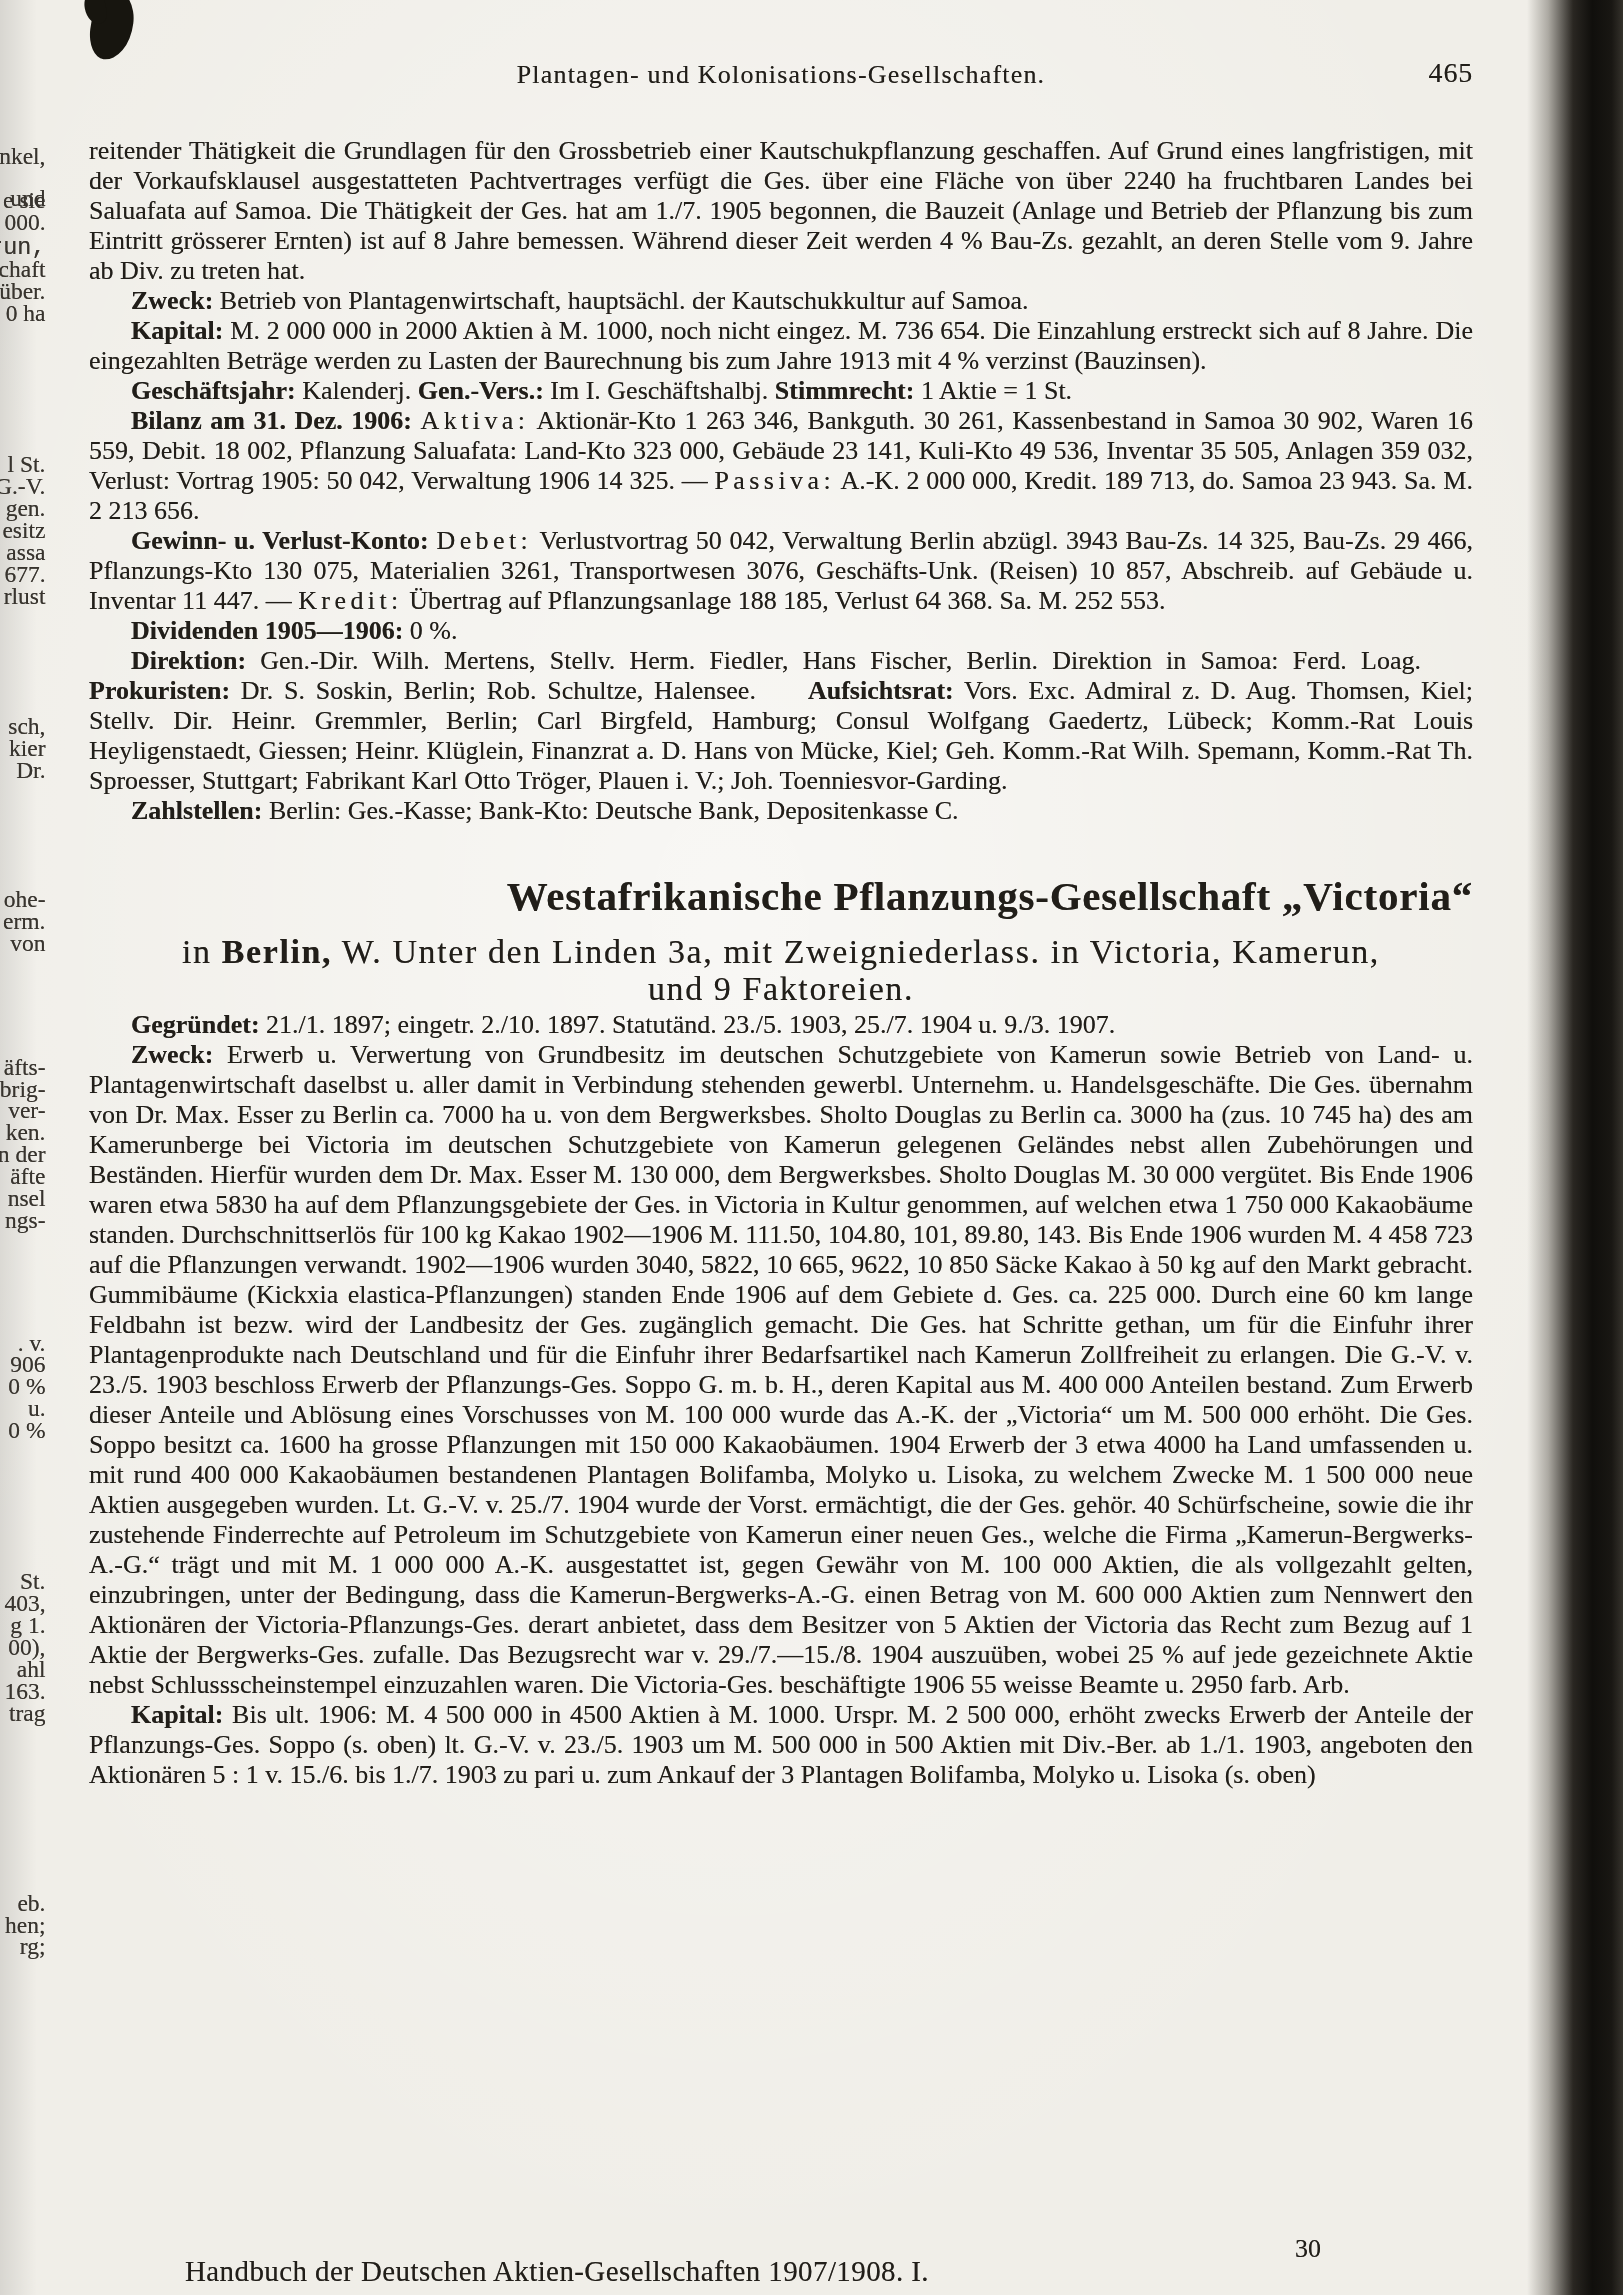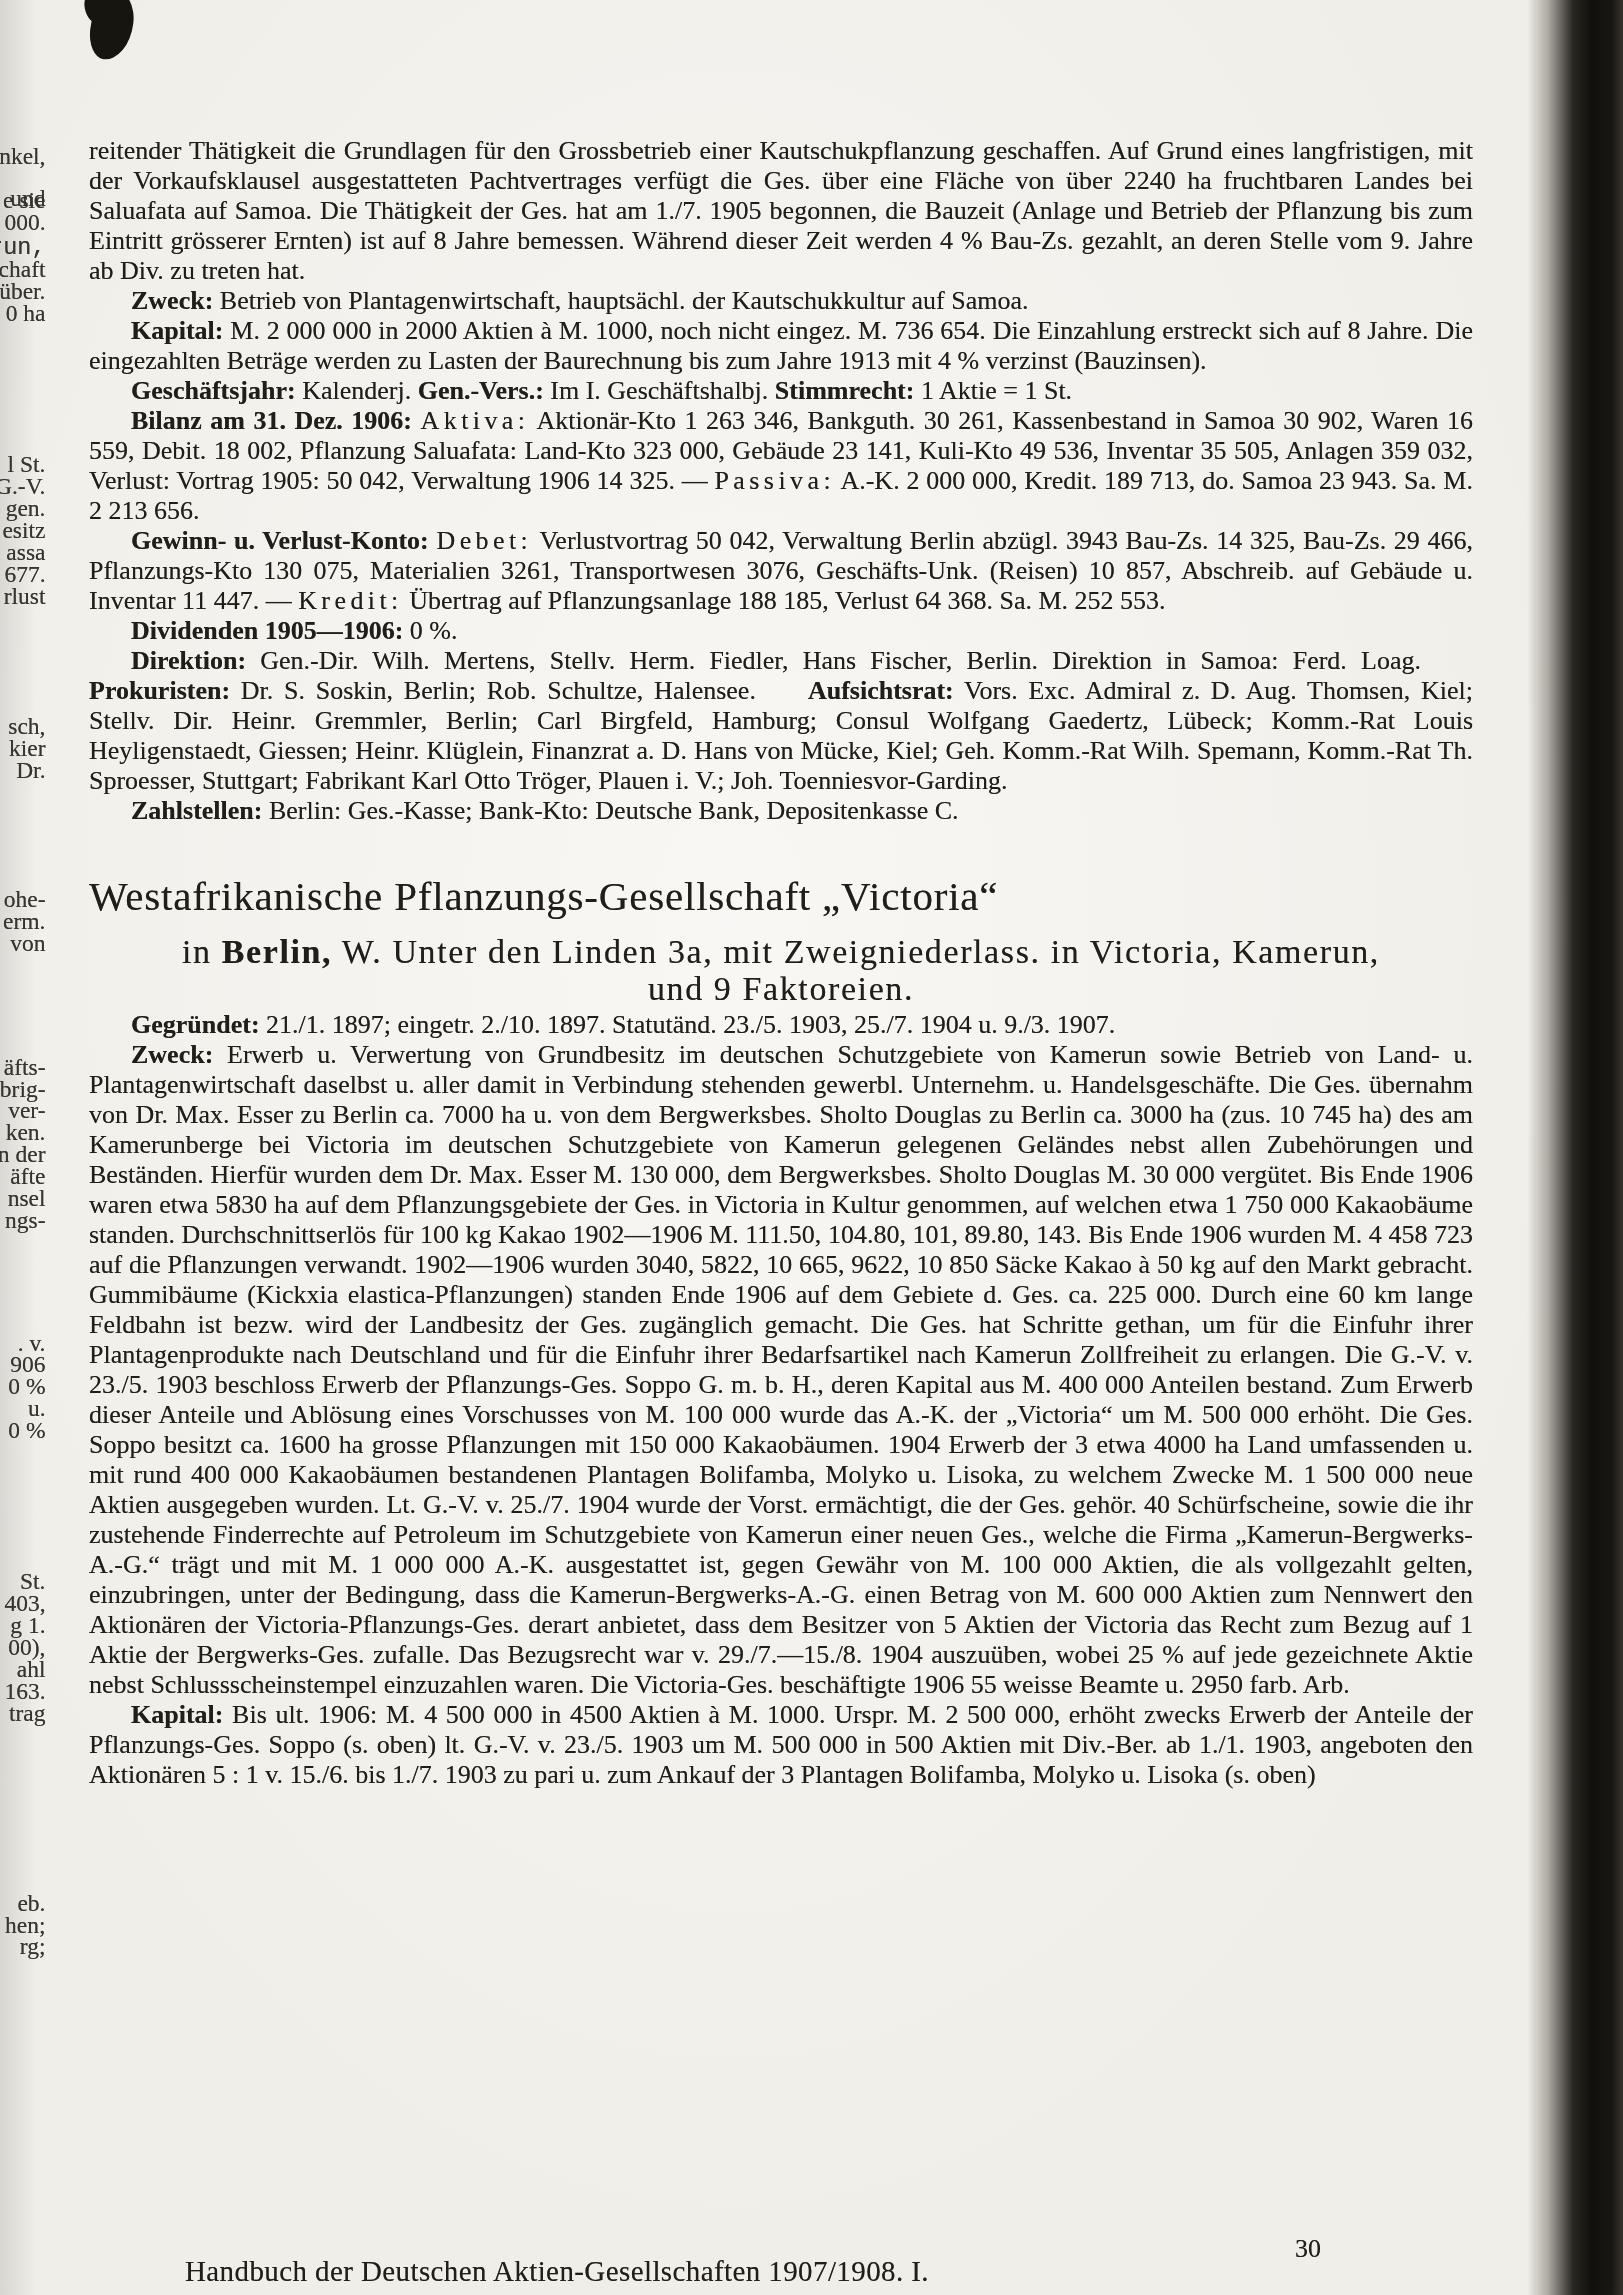--- a/index.html
+++ b/index.html
@@ -45,23 +45,23 @@
     text-align: justify;
     text-indent: 42px;
     hyphens: auto;
   }
   .para.noindent { text-indent: 0; }
   .seg-p  { }
   .seg-b  { font-weight: 700; }
   .seg-sp { letter-spacing: 0.17em; }
   .company-title {
     margin: 47px 0 16px 0;
-    text-align: left;
+    text-align: right;
     font-size: 41px;
-    font-weight: 400;
+    font-weight: 700;
     letter-spacing: 0.8px;
     line-height: 47px;
   }
   .center-line {
     margin: 0 0 4.9px 0;
     text-align: center;
     text-indent: 0;
     font-size: 34px;
     line-height: 32px;
     letter-spacing: 1.6px;
@@ -172,20 +172,24 @@
       <div class="frag" style="top: 1612px;">g 1.</div>
       <div class="frag" style="top: 1634px;">00),</div>
       <div class="frag" style="top: 1656px;">ahl</div>
       <div class="frag" style="top: 1678px;">163.</div>
       <div class="frag" style="top: 1700px;">trag</div>
       <div class="frag" style="top: 1890px;">eb.</div>
       <div class="frag" style="top: 1912px;">hen;</div>
       <div class="frag" style="top: 1933px;">rg;</div>
     </div>
 
+  <div class="running-header">
+    <span>Plantagen- und Kolonisations-Gesellschaften.</span>
+    <span class="page-number">465</span>
+  </div>
 
   <div class="text-col">
       <p class="para noindent"><span class="seg-p">reitender Thätigkeit die Grundlagen für den Grossbetrieb einer Kautschukpflanzung geschaffen. Auf Grund eines langfristigen, mit der Vorkaufsklausel ausgestatteten Pachtvertrages verfügt die Ges. über eine Fläche von über 2240 ha fruchtbaren Landes bei Saluafata auf Samoa. Die Thätigkeit der Ges. hat am 1./7. 1905 begonnen, die Bauzeit (Anlage und Betrieb der Pflanzung bis zum Eintritt grösserer Ernten) ist auf 8 Jahre bemessen. Während dieser Zeit werden 4 % Bau-Zs. gezahlt, an deren Stelle vom 9. Jahre ab Div. zu treten hat.</span></p>
       <p class="para"><span class="seg-b">Zweck:</span><span class="seg-p"> Betrieb von Plantagenwirtschaft, hauptsächl. der Kautschukkultur auf Samoa.</span></p>
       <p class="para"><span class="seg-b">Kapital:</span><span class="seg-p"> M. 2 000 000 in 2000 Aktien à M. 1000, noch nicht eingez. M. 736 654. Die Einzahlung erstreckt sich auf 8 Jahre. Die eingezahlten Beträge werden zu Lasten der Baurechnung bis zum Jahre 1913 mit 4 % verzinst (Bauzinsen).</span></p>
       <p class="para"><span class="seg-b">Geschäftsjahr:</span><span class="seg-p"> Kalenderj. </span><span class="seg-b">Gen.-Vers.:</span><span class="seg-p"> Im I. Geschäftshalbj. </span><span class="seg-b">Stimmrecht:</span><span class="seg-p"> 1 Aktie = 1 St.</span></p>
       <p class="para"><span class="seg-b">Bilanz am 31. Dez. 1906:</span><span class="seg-p"> </span><span class="seg-sp">Aktiva:</span><span class="seg-p"> Aktionär-Kto 1 263 346, Bankguth. 30 261, Kassenbestand in Samoa 30 902, Waren 16 559, Debit. 18 002, Pflanzung Saluafata: Land-Kto 323 000, Gebäude 23 141, Kuli-Kto 49 536, Inventar 35 505, Anlagen 359 032, Verlust: Vortrag 1905: 50 042, Verwaltung 1906 14 325. — </span><span class="seg-sp">Passiva:</span><span class="seg-p"> A.-K. 2 000 000, Kredit. 189 713, do. Samoa 23 943. Sa. M. 2 213 656.</span></p>
       <p class="para"><span class="seg-b">Gewinn- u. Verlust-Konto:</span><span class="seg-p"> </span><span class="seg-sp">Debet:</span><span class="seg-p"> Verlustvortrag 50 042, Verwaltung Berlin abzügl. 3943 Bau-Zs. 14 325, Bau-Zs. 29 466, Pflanzungs-Kto 130 075, Materialien 3261, Transportwesen 3076, Geschäfts-Unk. (Reisen) 10 857, Abschreib. auf Gebäude u. Inventar 11 447. — </span><span class="seg-sp">Kredit:</span><span class="seg-p"> Übertrag auf Pflanzungsanlage 188 185, Verlust 64 368. Sa. M. 252 553.</span></p>
       <p class="para"><span class="seg-b">Dividenden 1905—1906:</span><span class="seg-p"> 0 %.</span></p>
       <p class="para"><span class="seg-b">Direktion:</span><span class="seg-p"> Gen.-Dir. Wilh. Mertens, Stellv. Herm. Fiedler, Hans Fischer, Berlin. Direktion in Samoa: Ferd. Loag.  </span><span class="seg-b">Prokuristen:</span><span class="seg-p"> Dr. S. Soskin, Berlin; Rob. Schultze, Halensee.  </span><span class="seg-b">Aufsichtsrat:</span><span class="seg-p"> Vors. Exc. Admiral z. D. Aug. Thomsen, Kiel; Stellv. Dir. Heinr. Gremmler, Berlin; Carl Birgfeld, Hamburg; Consul Wolfgang Gaedertz, Lübeck; Komm.-Rat Louis Heyligenstaedt, Giessen; Heinr. Klüglein, Finanzrat a. D. Hans von Mücke, Kiel; Geh. Komm.-Rat Wilh. Spemann, Komm.-Rat Th. Sproesser, Stuttgart; Fabrikant Karl Otto Tröger, Plauen i. V.; Joh. Toenniesvor-Garding.</span></p>

